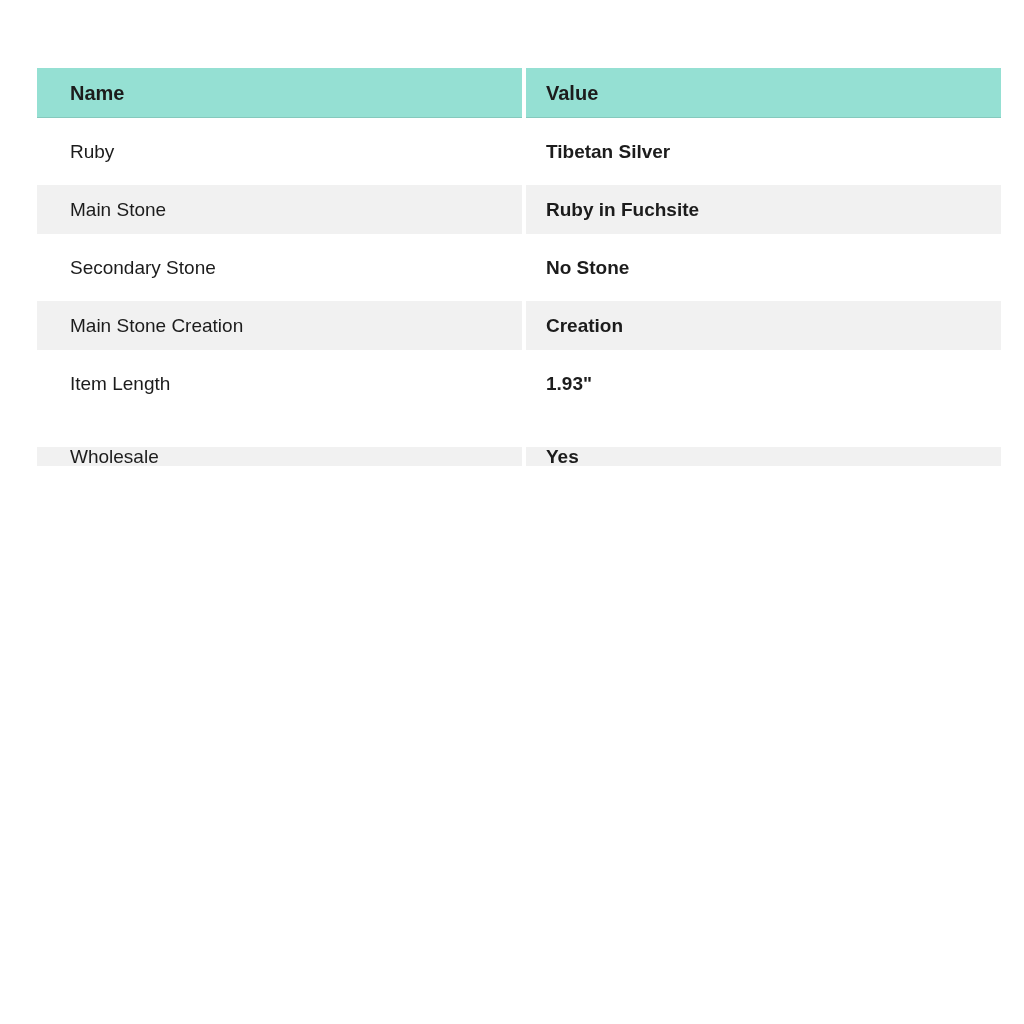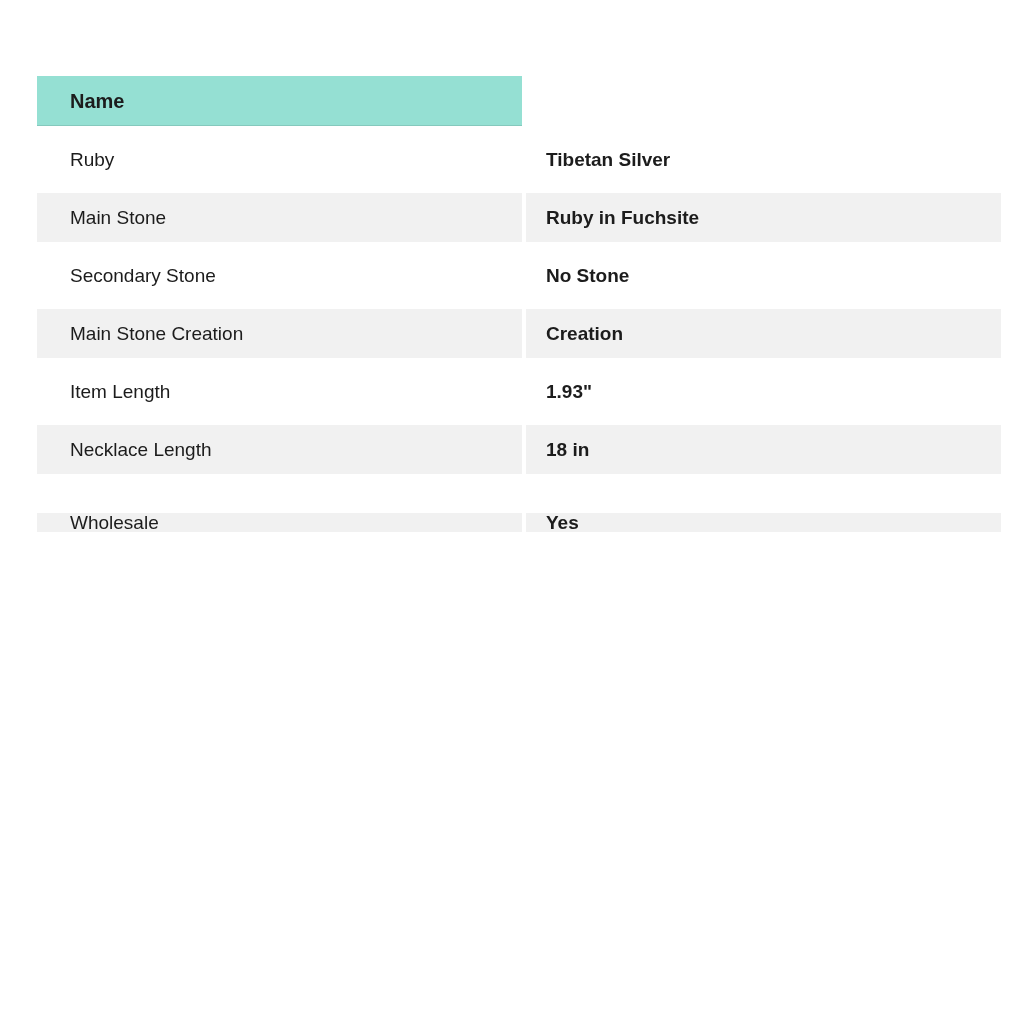--- a/index.html
+++ b/index.html
@@ -12,21 +12,21 @@
   * { margin: 0; padding: 0; box-sizing: border-box; }
   html, body {
     width: 1024px; height: 1024px;
     background: #ffffff;
     font-family: "Liberation Sans", "DejaVu Sans", sans-serif;
     overflow: hidden;
   }
   .attr-table {
     position: absolute;
     left: 37px;
-    top: 76px;
+    top: 68px;
     width: 964px;
   }
   .t-row {
     display: flex;
     height: 49px;
     margin-bottom: 9px;
   }
   .t-row:last-child { margin-bottom: 0; align-items: flex-end; }
   .cell {
     display: flex;
@@ -56,20 +56,21 @@
   }
   .t-row.body.even .cell { background: var(--row-bg); }
   .t-row.body.odd  .cell { background: var(--row-alt-bg); }
 </style>
 </head>
 <body>
 
 <div class="attr-table">
   <div class="t-row header">
     <div class="cell name">Name</div>
+    <div class="cell value">Value</div>
   </div>
   <div id="table-body">
       <div class="t-row body even">
         <div class="cell name">Ruby</div>
         <div class="cell value">Tibetan Silver</div>
       </div>
       <div class="t-row body odd">
         <div class="cell name">Main Stone</div>
         <div class="cell value">Ruby in Fuchsite</div>
       </div>
@@ -79,21 +80,17 @@
       </div>
       <div class="t-row body odd">
         <div class="cell name">Main Stone Creation</div>
         <div class="cell value">Creation</div>
       </div>
       <div class="t-row body even">
         <div class="cell name">Item Length</div>
         <div class="cell value">1.93"</div>
       </div>
       <div class="t-row body odd">
-        <div class="cell name">Necklace Length</div>
-        <div class="cell value">18 in</div>
-      </div>
-      <div class="t-row body odd">
         <div class="cell name">Wholesale</div>
         <div class="cell value">Yes</div>
       </div>
     </div>
 </div>
 
 </body></html>

